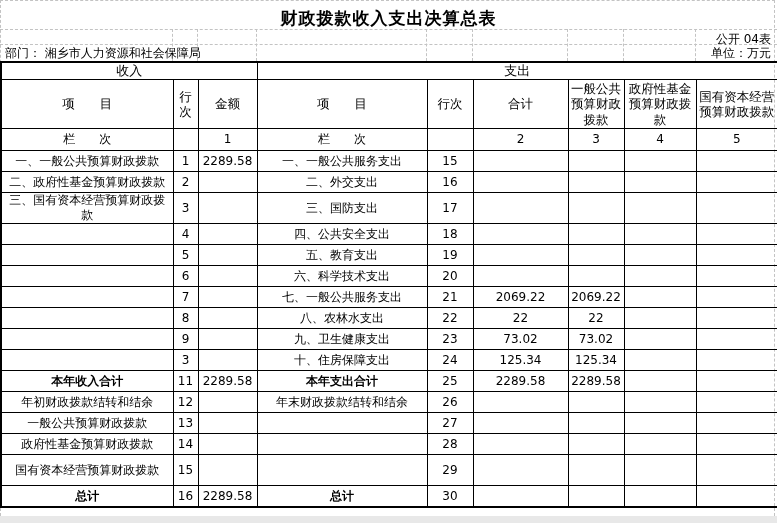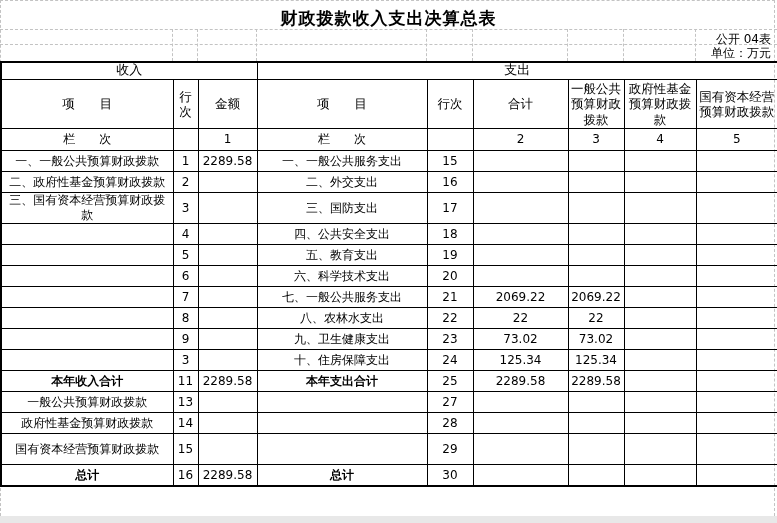--- a/index.html
+++ b/index.html
@@ -18,21 +18,21 @@
   .title { position:absolute; top:7px; left:0; width:777px; text-align:center;
     font-size:17px; font-weight:bold; letter-spacing:1px; }
   .meta-right1 { position:absolute; top:31px; right:6px; font-size:12px; }
   .dept-row { position:absolute; top:45px; left:5px; font-size:12px; }
   .meta-right2 { position:absolute; top:45px; right:6px; font-size:12px;margin-left:6px; }
 
   table.main { position:absolute; top:61px; left:0; width:777px;
     border-collapse:collapse; table-layout:fixed; border:2px solid #000; }
   table.main td { border:1px solid #000; font-size:12px; padding:0 2px;
     overflow:hidden; text-align:center; vertical-align:middle; line-height:1.25; }
-  tr.sec { height:17px;font-family:Liberation Mono, monospace; }
+  tr.sec { height:17px; }
   tr.sec td { font-size:13px; }
   tr.colhead { height:49px; }
   tr.colhead td { font-size:12.5px; }
   tr.lanci { height:22px; }
   tr.data { height:21px; }
   tr.tall { height:31px; }
   td.item-l { text-align:left; padding-left:6px; }
   td.b { font-weight:bold; }
   .note { position:absolute; top:499px; left:4px; width:770px; font-size:12.5px; }
 </style>
@@ -49,20 +49,21 @@
   <div class="dash-v" style="left:256px;top:29px;height:32px"></div>
   <div class="dash-v" style="left:426px;top:29px;height:32px"></div>
   <div class="dash-v" style="left:472px;top:29px;height:32px"></div>
   <div class="dash-v" style="left:567px;top:29px;height:32px"></div>
   <div class="dash-v" style="left:623px;top:29px;height:32px"></div>
   <div class="dash-v" style="left:695px;top:29px;height:32px"></div>
   <div class="dash-h" style="top:517px"></div>
 
   <div class="title">财政拨款收入支出决算总表</div>
   <div class="meta-right1">公开 04表</div>
+  <div class="dept-row">部门：  湘乡市人力资源和社会保障局</div>
   <div class="meta-right2">单位：万元</div>
 
   <table class="main">
     <colgroup>
       <col style="width:172px">
         <col style="width:25px">
         <col style="width:59px">
       <col style="width:170px">
         <col style="width:46px">
         <col style="width:95px">
@@ -213,20 +214,31 @@
       <td>11</td>
       <td>2289.58</td>
       <td class="b">本年支出合计</td>
       <td>25</td>
       <td>2289.58</td>
       <td>2289.58</td>
       <td></td>
       <td></td>
     </tr>
     <tr class="data">
+      <td>年初财政拨款结转和结余</td>
+      <td>12</td>
+      <td></td>
+      <td>年末财政拨款结转和结余</td>
+      <td>26</td>
+      <td></td>
+      <td></td>
+      <td></td>
+      <td></td>
+    </tr>
+    <tr class="data">
       <td>一般公共预算财政拨款</td>
       <td>13</td>
       <td></td>
       <td></td>
       <td>27</td>
       <td></td>
       <td></td>
       <td></td>
       <td></td>
     </tr>

